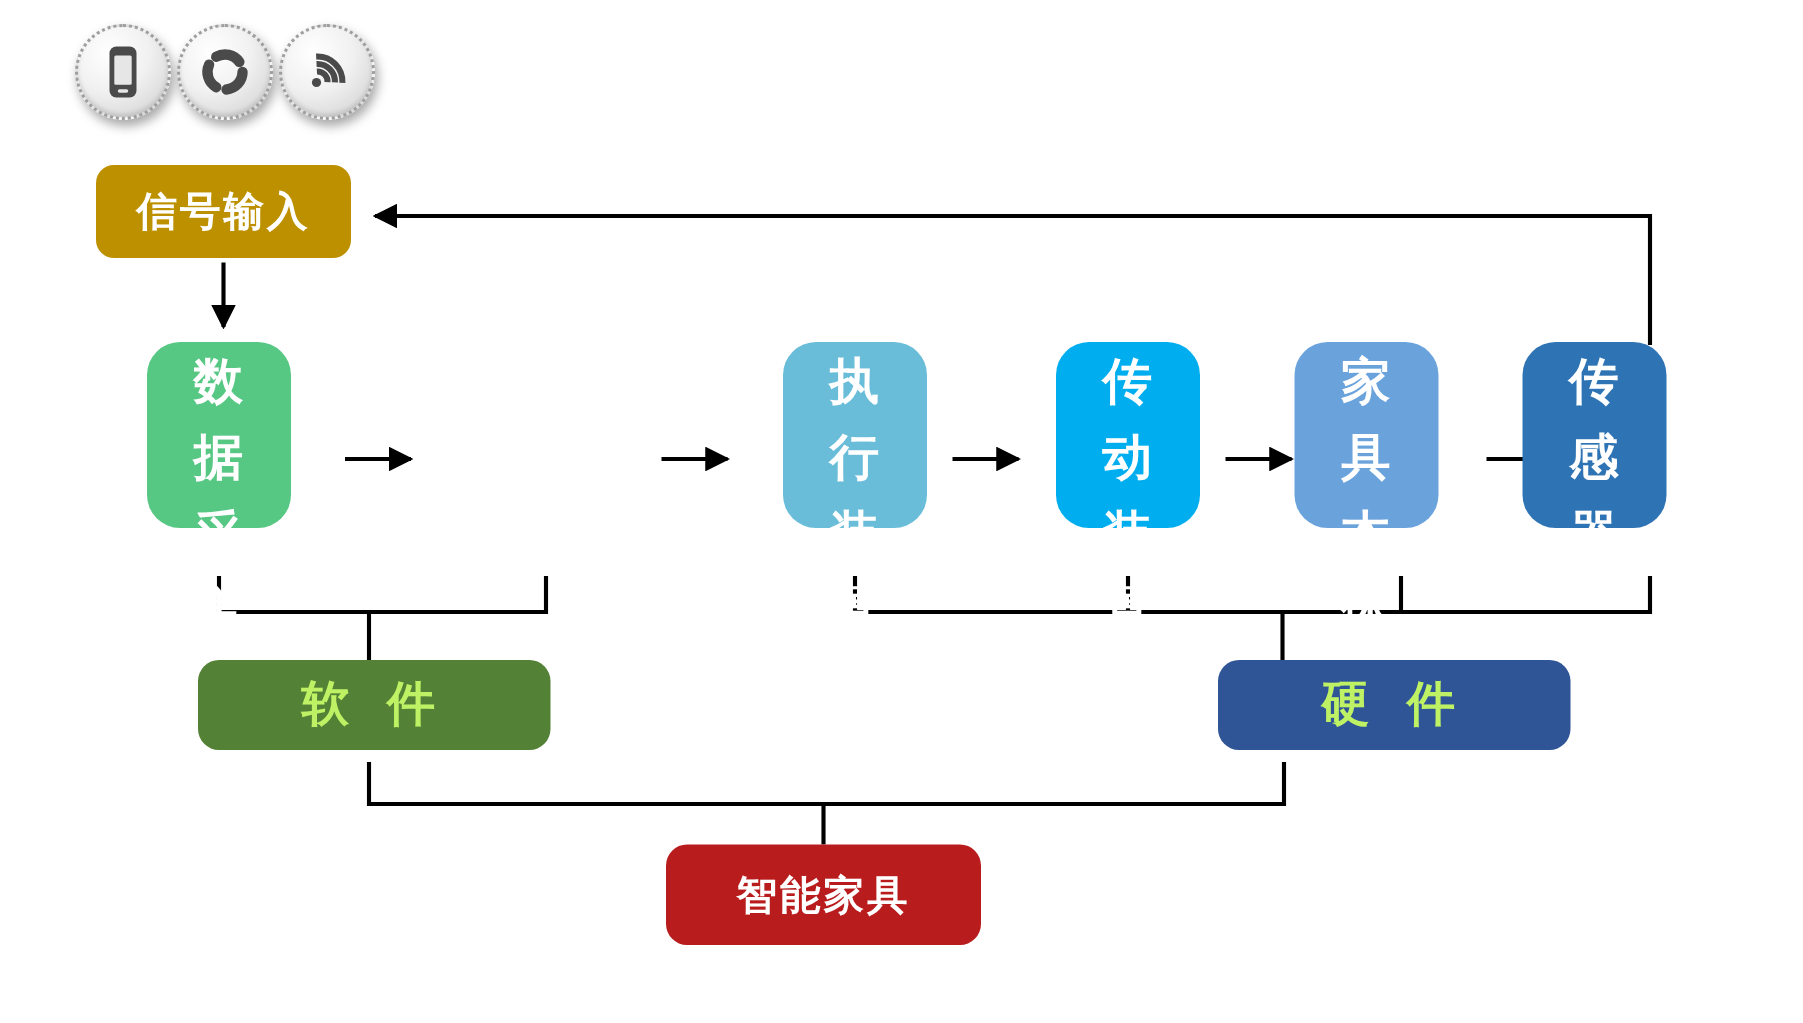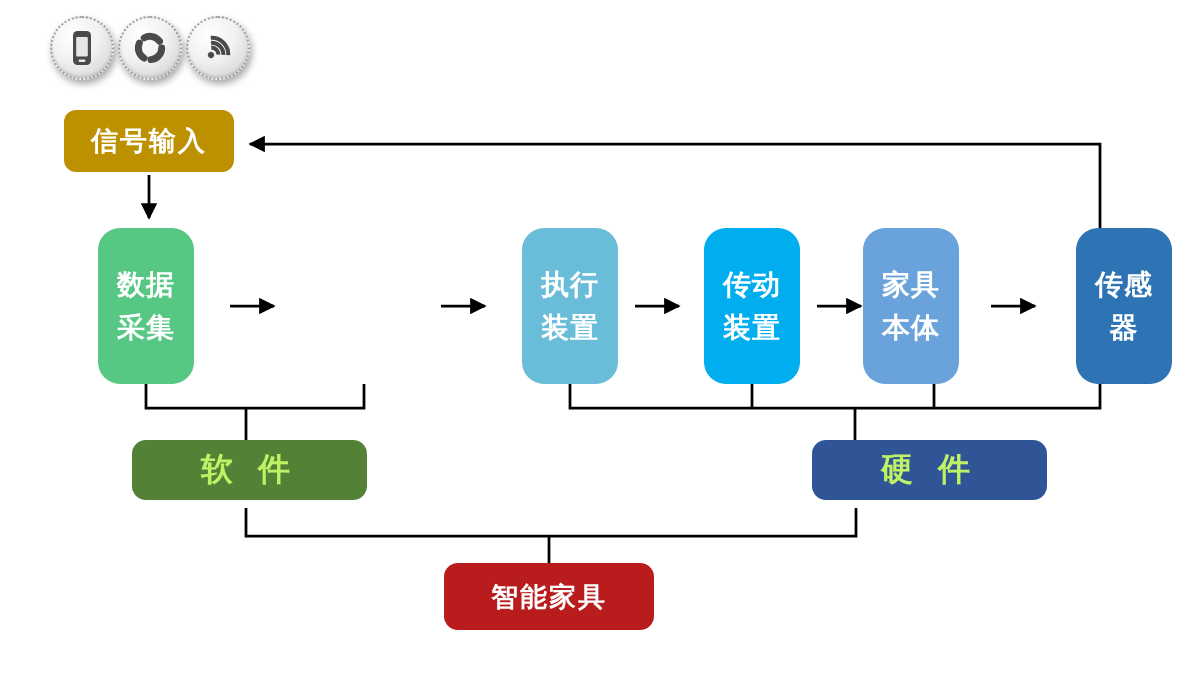--- a/index.html
+++ b/index.html
@@ -24,23 +24,23 @@
 
   
   .signal {
     position:absolute; left:64px; top:110px; width:170px; height:62px;
     border-radius:12px; display:flex; align-items:center; justify-content:center;
     color:#ffffff; font-weight:bold; font-size:27px; letter-spacing:2px; z-index:2;
   }
 
   
   .node {
-    position:absolute; top:228px; width:96px; height:156px; border-radius:22px;
-    display:flex; align-items:center; justify-content:center; text-align:center;
-    color:#ffffff; font-weight:bold; font-size:28px; line-height:1.55; z-index:2;
+    position:absolute; top:228px; width:96px; height:124px; border-radius:22px;
+    display:flex; align-items:flex-start; justify-content:center; text-align:center;
+    color:#ffffff; font-weight:bold; font-size:33px; line-height:1.55; z-index:2;
   }
   .node .t { width:62px; word-break:break-all; letter-spacing:1px; }
 
   
   .group-box {
     position:absolute; top:440px; width:235px; height:60px; border-radius:14px;
     display:flex; align-items:center; justify-content:center;
     color:#bef264; font-weight:bold; font-size:32px; letter-spacing:8px; z-index:2;
   }
 
@@ -127,21 +127,21 @@
   </div>
   <div class="node" style="left: 704px; background-color: rgb(0, 174, 239);">
     <span class="t">传动装置</span>
   </div>
   <div class="node" style="left: 522px; background-color: rgb(105, 189, 217);">
     <span class="t">执行装置</span>
   </div>
   <div class="node" style="left: 863px; background-color: rgb(106, 163, 220);">
     <span class="t">家具本体</span>
   </div>
-  <div class="node" style="left: 1076px; background-color: rgb(46, 116, 181);">
+  <div class="node" style="left: 1015px; background-color: rgb(46, 116, 181);">
     <span class="t">传感器</span>
   </div>
 
   <div class="group-box" style="left: 132px; background-color: rgb(83, 129, 53);">软 件</div>
   <div class="group-box" style="left: 776px; background-color: rgb(47, 85, 151); margin-left: 36px;">硬 件</div>
 
   <div class="root-box" style="background-color: #b91c1c;">智能家具</div>
 
 </div>
 

